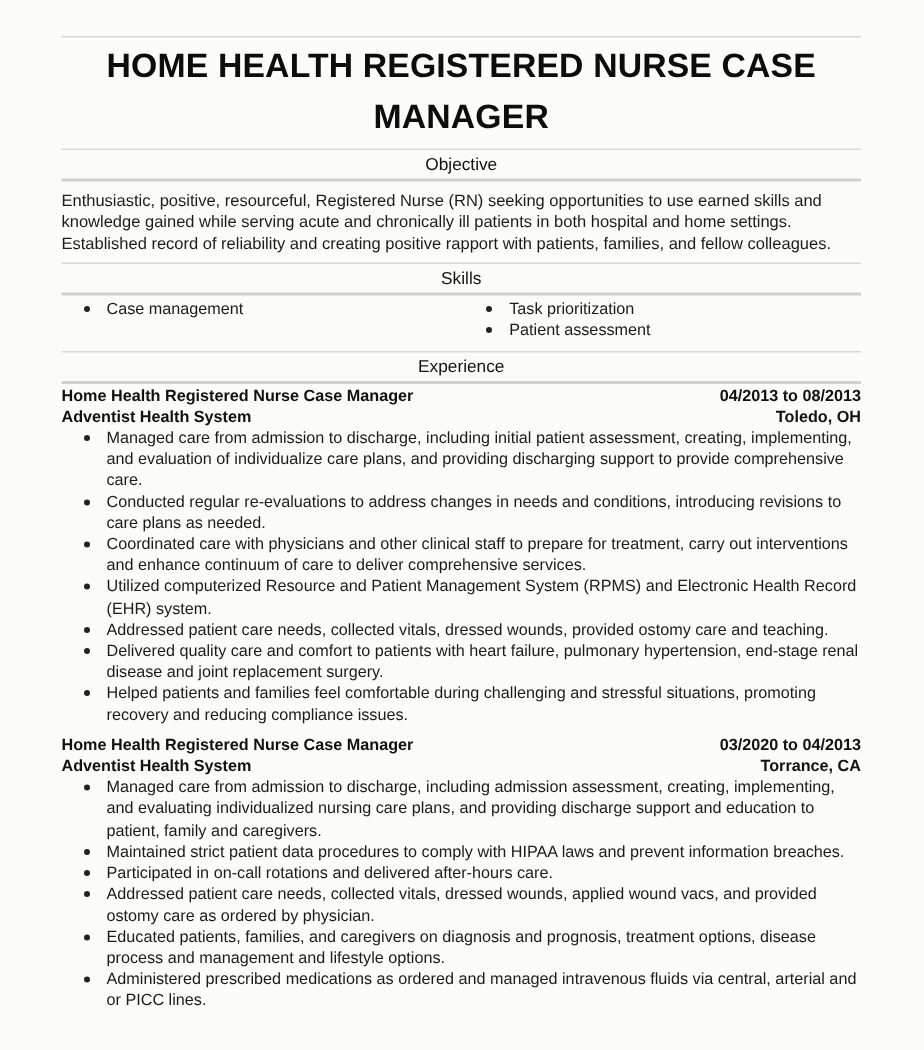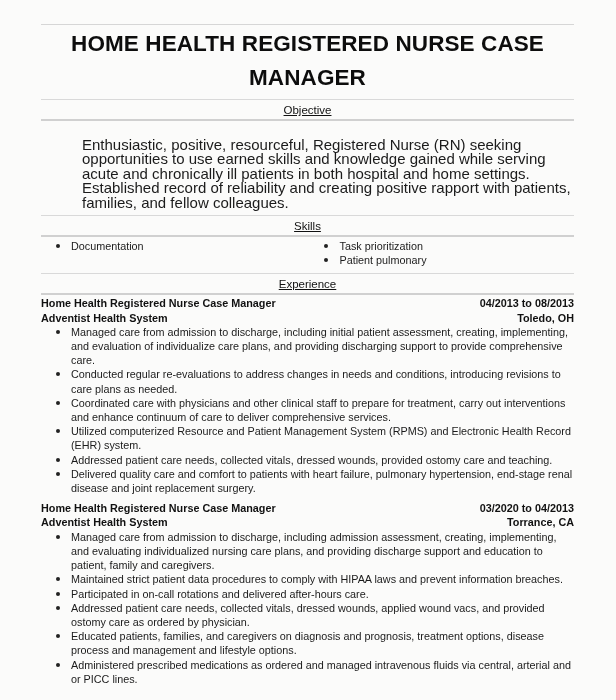--- a/index.html
+++ b/index.html
@@ -36,29 +36,27 @@
     margin: 2px 0 4px 0;
   }
   .section-head {
     border-top: 1px solid #d9d9d9;
     border-bottom: 2px solid #d0d0d0;
     text-align: center;
     font-size: 11.5px;
     line-height: 16px;
     padding: 2px 0 1px 0;
     color: #111;
-    text-decoration: underline;
   }
   .objective-text {
-    font-size: 15px;
+    font-size: 11px;
     line-height: 14.4px;
-    padding: 17px 0 0 0;
+    padding: 6px 0 0 0;
     margin-bottom: 5px;
     color: #1b1b1b;
-    margin-left: 41px;
   }
   .skills {
     display: flex;
     padding: 2px 0 3px 0;
     margin-bottom: 3px;
   }
   .skills ul {
     margin: 0;
     padding: 0;
     list-style: none;
@@ -115,25 +113,25 @@
 
   <div class="title-top-rule"></div>
   <h1 class="title">HOME HEALTH REGISTERED NURSE CASE MANAGER</h1>
 
   <div class="section-head">Objective</div>
   <div class="objective-text">Enthusiastic, positive, resourceful, Registered Nurse (RN) seeking opportunities to use earned skills and knowledge gained while serving acute and chronically ill patients in both hospital and home settings. Established record of reliability and creating positive rapport with patients, families, and fellow colleagues.</div>
 
   <div class="section-head">Skills</div>
   <div class="skills">
     <ul class="left">
-      <li><span class="dot"></span><span>Documentation</span></li>
+      <li><span class="dot"></span><span>Case management</span></li>
     </ul>
     <ul class="right">
       <li><span class="dot"></span><span>Task prioritization</span></li>
-      <li><span class="dot"></span><span>Patient pulmonary</span></li>
+      <li><span class="dot"></span><span>Patient assessment</span></li>
     </ul>
   </div>
 
   <div class="section-head">Experience</div>
 
   <div class="job">
     <div class="job-row">
       <span>Home Health Registered Nurse Case Manager</span>
       <span>04/2013 to 08/2013</span>
     </div>
@@ -141,20 +139,21 @@
       <span>Adventist Health System</span>
       <span>Toledo, OH</span>
     </div>
     <ul class="bullets">
       <li><span class="dot"></span><span>Managed care from admission to discharge, including initial patient assessment, creating, implementing, and evaluation of individualize care plans, and providing discharging support to provide comprehensive care.</span></li>
       <li><span class="dot"></span><span>Conducted regular re-evaluations to address changes in needs and conditions, introducing revisions to care plans as needed.</span></li>
       <li><span class="dot"></span><span>Coordinated care with physicians and other clinical staff to prepare for treatment, carry out interventions and enhance continuum of care to deliver comprehensive services.</span></li>
       <li><span class="dot"></span><span>Utilized computerized Resource and Patient Management System (RPMS) and Electronic Health Record (EHR) system.</span></li>
       <li><span class="dot"></span><span>Addressed patient care needs, collected vitals, dressed wounds, provided ostomy care and teaching.</span></li>
       <li><span class="dot"></span><span>Delivered quality care and comfort to patients with heart failure, pulmonary hypertension, end-stage renal disease and joint replacement surgery.</span></li>
+      <li><span class="dot"></span><span>Helped patients and families feel comfortable during challenging and stressful situations, promoting recovery and reducing compliance issues.</span></li>
     </ul>
   </div>
 
   <div class="exp-gap"></div>
 
   <div class="job">
     <div class="job-row">
       <span>Home Health Registered Nurse Case Manager</span>
       <span>03/2020 to 04/2013</span>
     </div>

